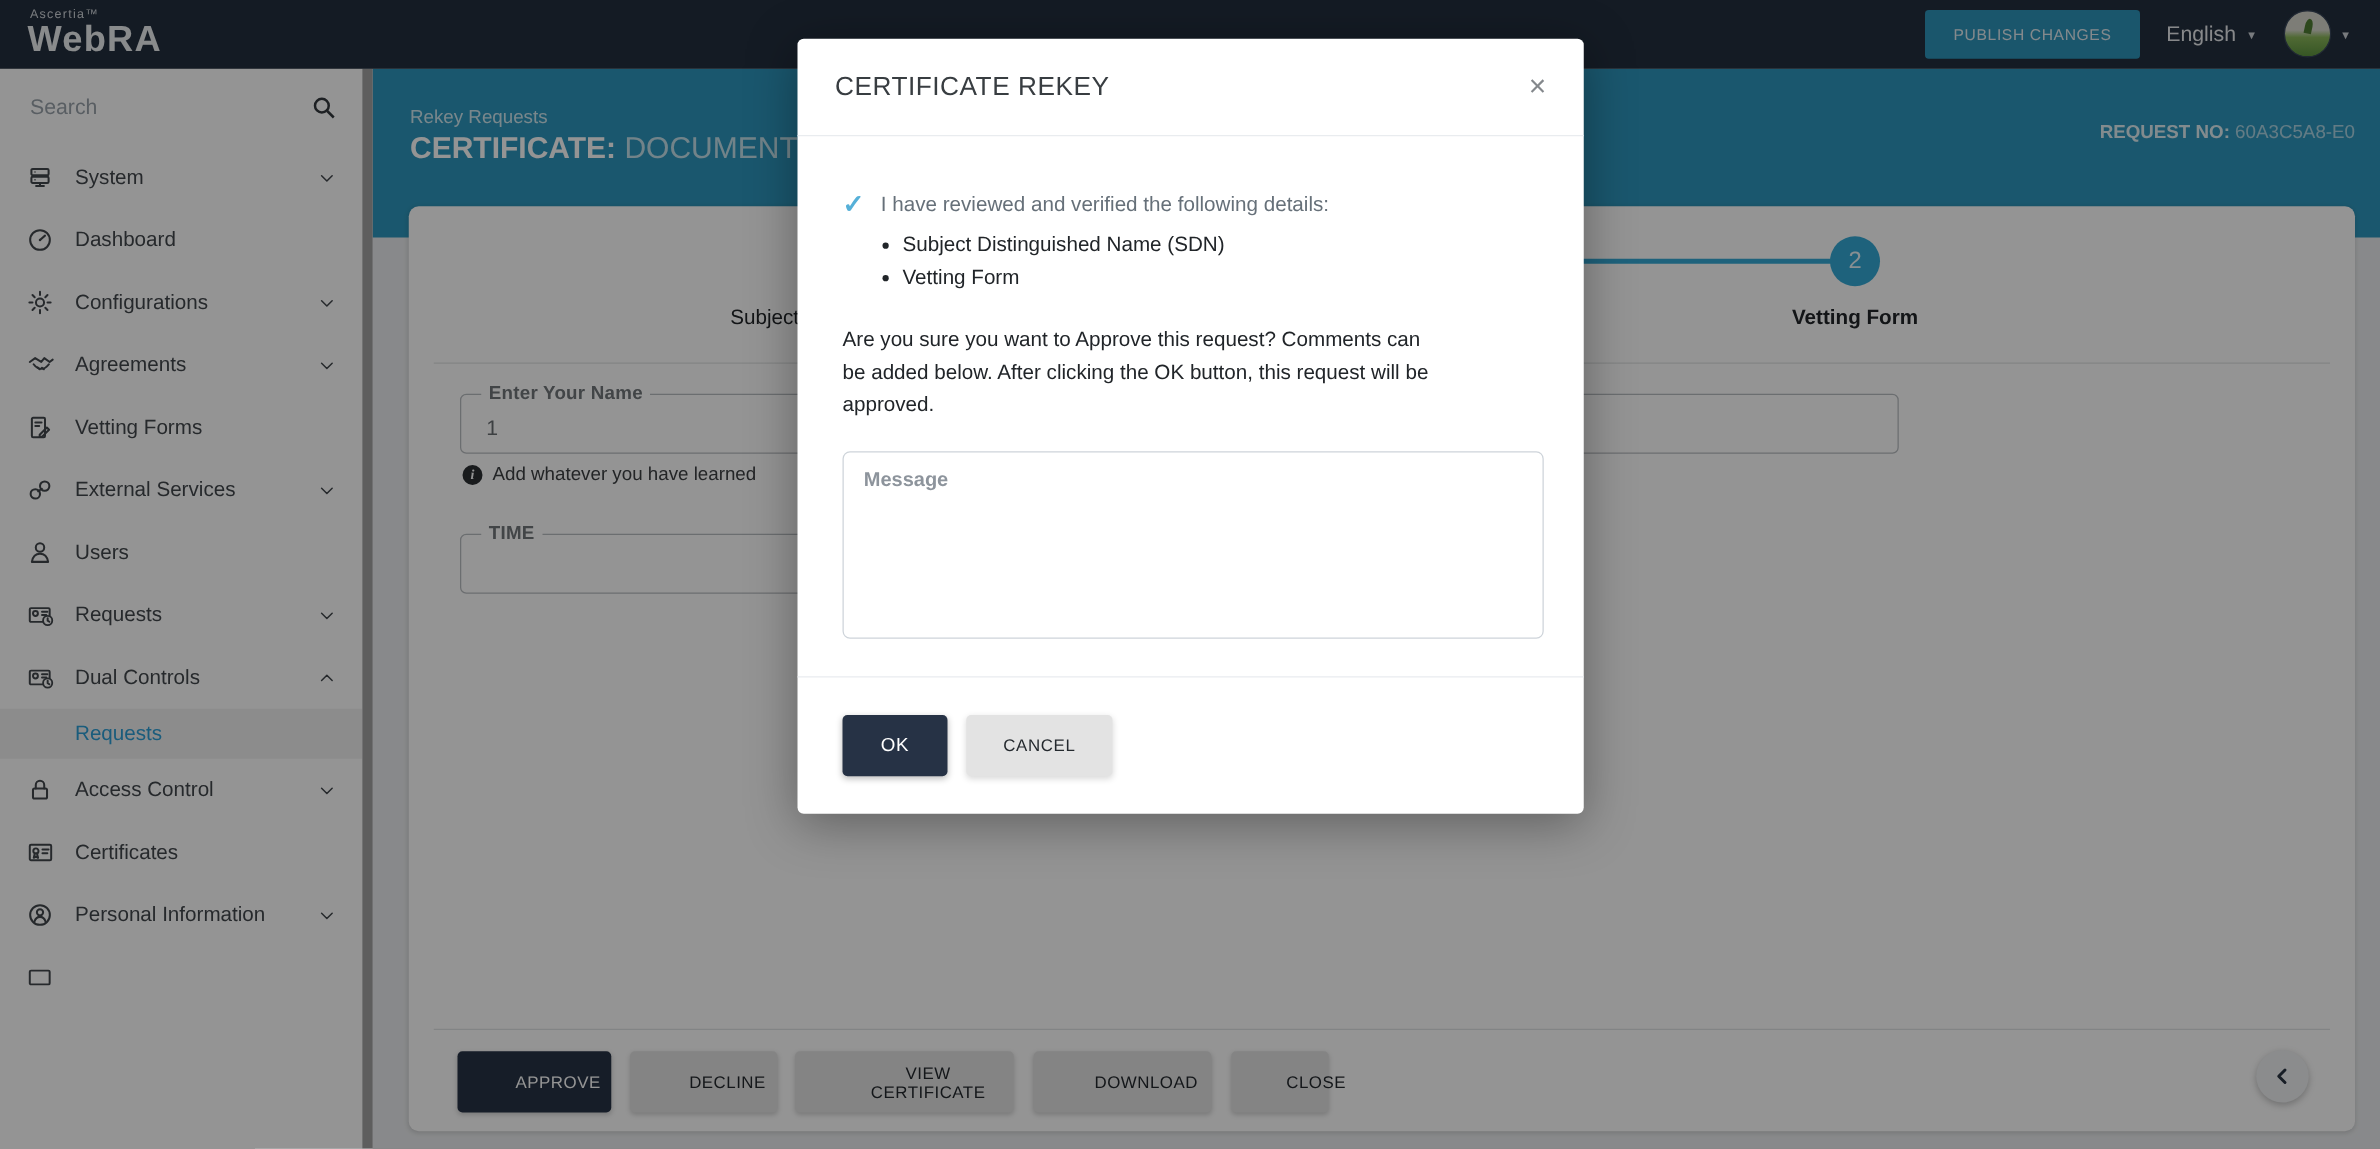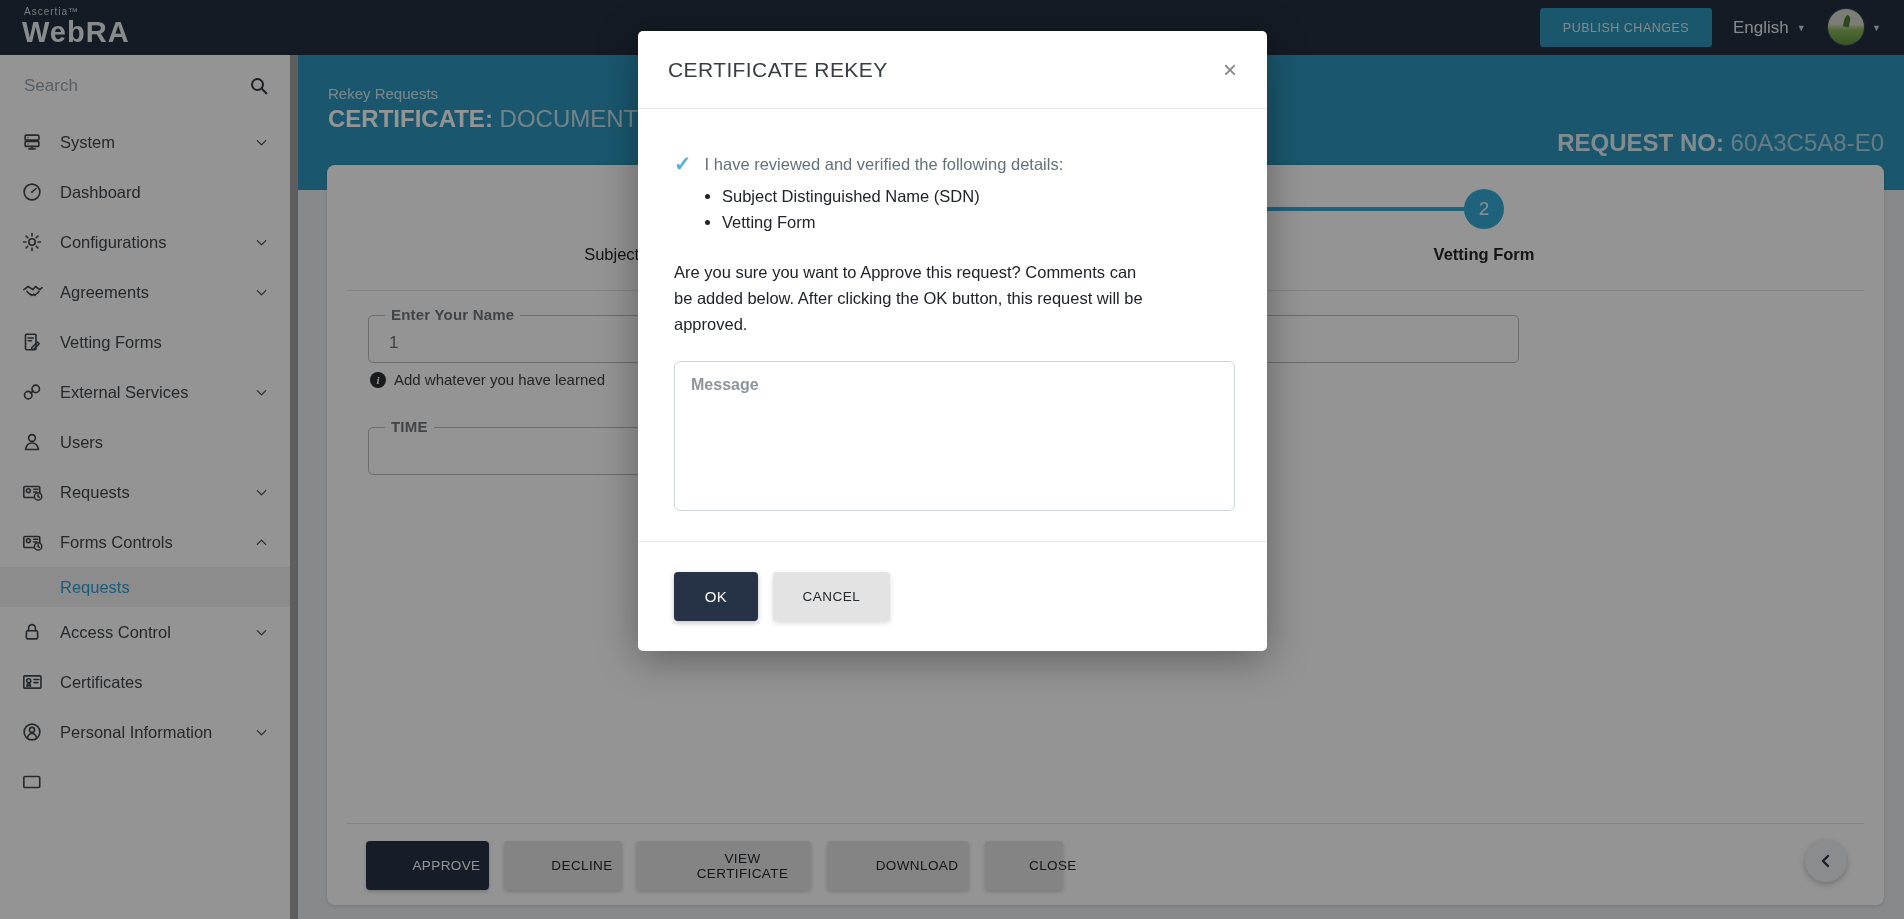--- a/index.html
+++ b/index.html
@@ -33,21 +33,21 @@
   .sb-subitem.active{color:#2e9fd6;}
   .sb-scroll{position:absolute;left:290px;top:55px;width:8px;height:864px;background:#d9d9d9;z-index:4;}
   .sb-thumb{position:absolute;left:0;top:0;width:8px;height:864px;background:#a3a3a3;}
 
   
   .page-header{position:absolute;left:298px;top:55px;width:1606px;height:135px;background:#2e97bd;z-index:1;}
   .breadcrumb{position:absolute;left:30px;top:30px;font-size:15px;color:rgba(255,255,255,.78);}
   .page-title{position:absolute;left:30px;top:50px;font-size:24px;white-space:nowrap;}
   .page-title .t-prefix{color:#ffffff;font-weight:bold;}
   .page-title .t-value{color:rgba(255,255,255,.72);}
-  .request-no{position:absolute;right:20px;top:42px;font-size:24px;white-space:nowrap;margin-top:32px;}
+  .request-no{position:absolute;right:20px;top:42px;font-size:15px;white-space:nowrap;}
   .request-no .r-label{color:rgba(255,255,255,.85);font-weight:bold;}
   .request-no .r-value{color:rgba(255,255,255,.6);}
 
   
   .card{position:absolute;left:327px;top:165px;width:1557px;height:740px;background:#ffffff;border-radius:8px;box-shadow:0 1px 4px rgba(0,0,0,.15);z-index:2;}
   .step-line{position:absolute;left:386px;top:42px;width:771px;height:4px;background:#35aad6;}
   .step-circle{position:absolute;top:24px;width:40px;height:40px;border-radius:50%;background:#35aad6;color:#eaf6fb;font-size:19px;display:flex;align-items:center;justify-content:center;}
   .step-circle.c1{left:366px;}
   .step-circle.c2{left:1137px;}
   .step-label{position:absolute;top:80px;width:320px;text-align:center;font-size:16.5px;color:#212529;white-space:nowrap;}
@@ -238,21 +238,21 @@
         <div class="sb-item">
           <span class="sb-ico">
             <svg width="22" height="20" viewBox="0 0 18 16">
               <rect x="1.5" y="3.5" width="13" height="9" rx="0.8" fill="none" stroke="#43484d" stroke-width="1.3" stroke-linecap="round" stroke-linejoin="round"></rect>
               <circle cx="5.2" cy="7" r="1.6" fill="none" stroke="#43484d" stroke-width="1.3" stroke-linecap="round" stroke-linejoin="round"></circle>
               <path d="M9.5 5.8h3.5M9.5 8h2.8" fill="none" stroke="#43484d" stroke-width="1.3" stroke-linecap="round" stroke-linejoin="round"></path>
               <circle cx="13.2" cy="11.6" r="3" fill="#fff" stroke="#43484d" stroke-width="1.2"></circle>
               <path d="M13.2 10.2v1.5l1.1.7" fill="none" stroke="#43484d" stroke-width="1.3" stroke-linecap="round" stroke-linejoin="round"></path>
             </svg>
           </span>
-          <span class="sb-label">Forms Controls</span>
+          <span class="sb-label">Dual Controls</span>
           <span class="sb-chev">
             <svg width="15" height="15" viewBox="0 0 16 16">
               <path d="M3.5 10l4.5-4.5L12.5 10" fill="none" stroke="#43484d" stroke-width="1.3" stroke-linecap="round" stroke-linejoin="round"></path>
             </svg>
           </span>
         </div>
         <div class="sb-sub">
           <div class="sb-subitem active">Requests</div>
         </div>
         <div class="sb-item">

